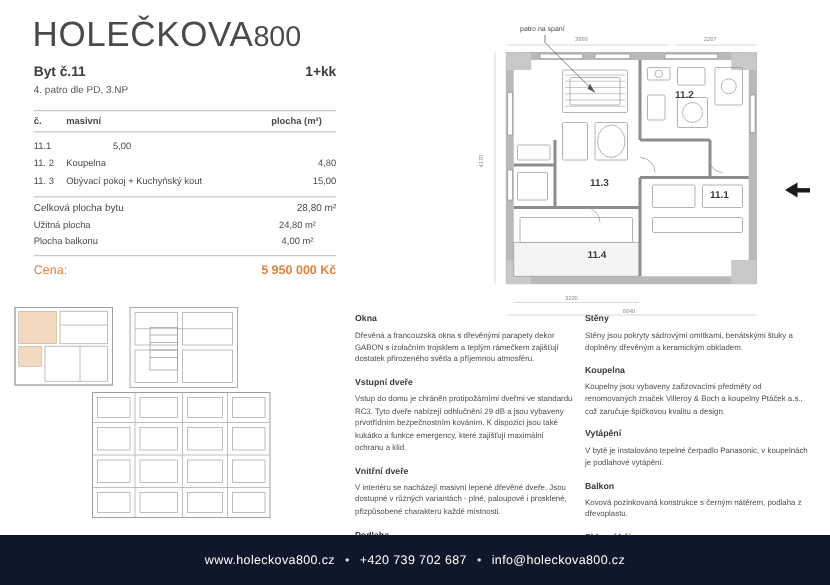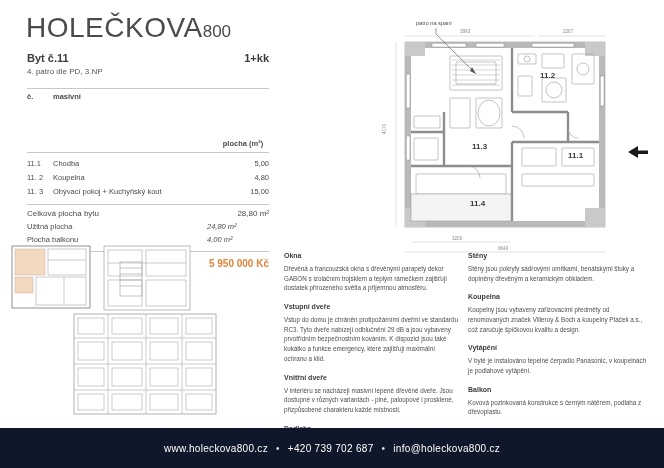--- a/index.html
+++ b/index.html
@@ -13,21 +13,21 @@
     overflow: hidden;
   }
   .page { position: relative; width: 664px; height: 468px; }
 
   
   .title {
     position: absolute; left: 26px; top: 12px;
     font-size: 28px; letter-spacing: 0.5px; color: #4a4a4a;
     font-weight: 400; white-space: nowrap;
   }
-  .title .num { font-size: 17px; letter-spacing: 0; }
+  .title .num { font-size: 23px; letter-spacing: 0; }
   .unit-name {
     position: absolute; left: 27px; top: 52px;
     font-size: 11px; font-weight: bold; color: #3c3c3c;
   }
   .unit-type {
     position: absolute; left: 219px; top: 52px;
     font-size: 11px; font-weight: bold; color: #3c3c3c; text-align: right;
     width: 50px;
   }
   .unit-floor {
@@ -37,31 +37,31 @@
 
   
   .tbl {
     position: absolute; left: 27px; top: 88px; width: 242px;
     font-size: 7.5px; color: #4a4a4a;
   }
   .tbl .hr { border-top: 1px solid #c8c8c8; height: 0; }
   .tbl-head { display: flex; padding: 3px 0 4px 0; font-weight: bold; font-size: 7.5px; }
   .tbl-head .c1 { width: 26px; }
   .tbl-head .c2 { flex: 1; }
-  .tbl-head .c3 { width: 52px; text-align: center; margin-top: 47px; }
+  .tbl-head .c3 { width: 52px; text-align: left; }
   .row { display: flex; padding: 2.4px 0; font-size: 7.5px; }
   .row .c1 { width: 26px; }
   .row .c2 { flex: 1; }
   .row .c3 { width: 52px; text-align: right; }
   .sum-row { display: flex; padding: 4px 0 2px 0; font-weight: normal; font-size: 8px; }
   .sum-row .c2 { flex: 1; }
   .sum-row .c3 { width: 62px; text-align: right; }
   .sub-row { display: flex; padding: 1.8px 0; font-size: 7.5px; }
   .sub-row .c2 { flex: 1; }
-  .sub-row .c3 { width: 62px; text-align: left; font-style: italic; }
+  .sub-row .c3 { width: 62px; text-align: center; }
   .price-row { display: flex; padding: 6px 0 2px 0; font-size: 10px; color: #e0843c; gap: 22px; }
   .price-row .c2 { flex: 1; }
   .price-row .c3 { width: 110px; text-align: right; font-weight: bold; }
 
   
   .plan {
     position: absolute; left: 372px; top: 16px; width: 276px; height: 228px;
   }
   .plan svg { display:block; }
 
@@ -106,21 +106,20 @@
     <div class="tbl-head">
       <div class="c1">č.</div>
       <div class="c2">masivní</div>
       <div class="c3">plocha (m²)</div>
     </div>
     <div class="hr"></div>
 
     <div style="height:4px"></div>
     <div class="row">
       <div class="c1">11.1</div>
-      <div class="c2">Chodba</div>
       <div class="c3">5,00</div>
     </div>
     <div class="row">
       <div class="c1">11. 2</div>
       <div class="c2">Koupelna</div>
       <div class="c3">4,80</div>
     </div>
     <div class="row">
       <div class="c1">11. 3</div>
       <div class="c2">Obývací pokoj + Kuchyňský kout</div>

